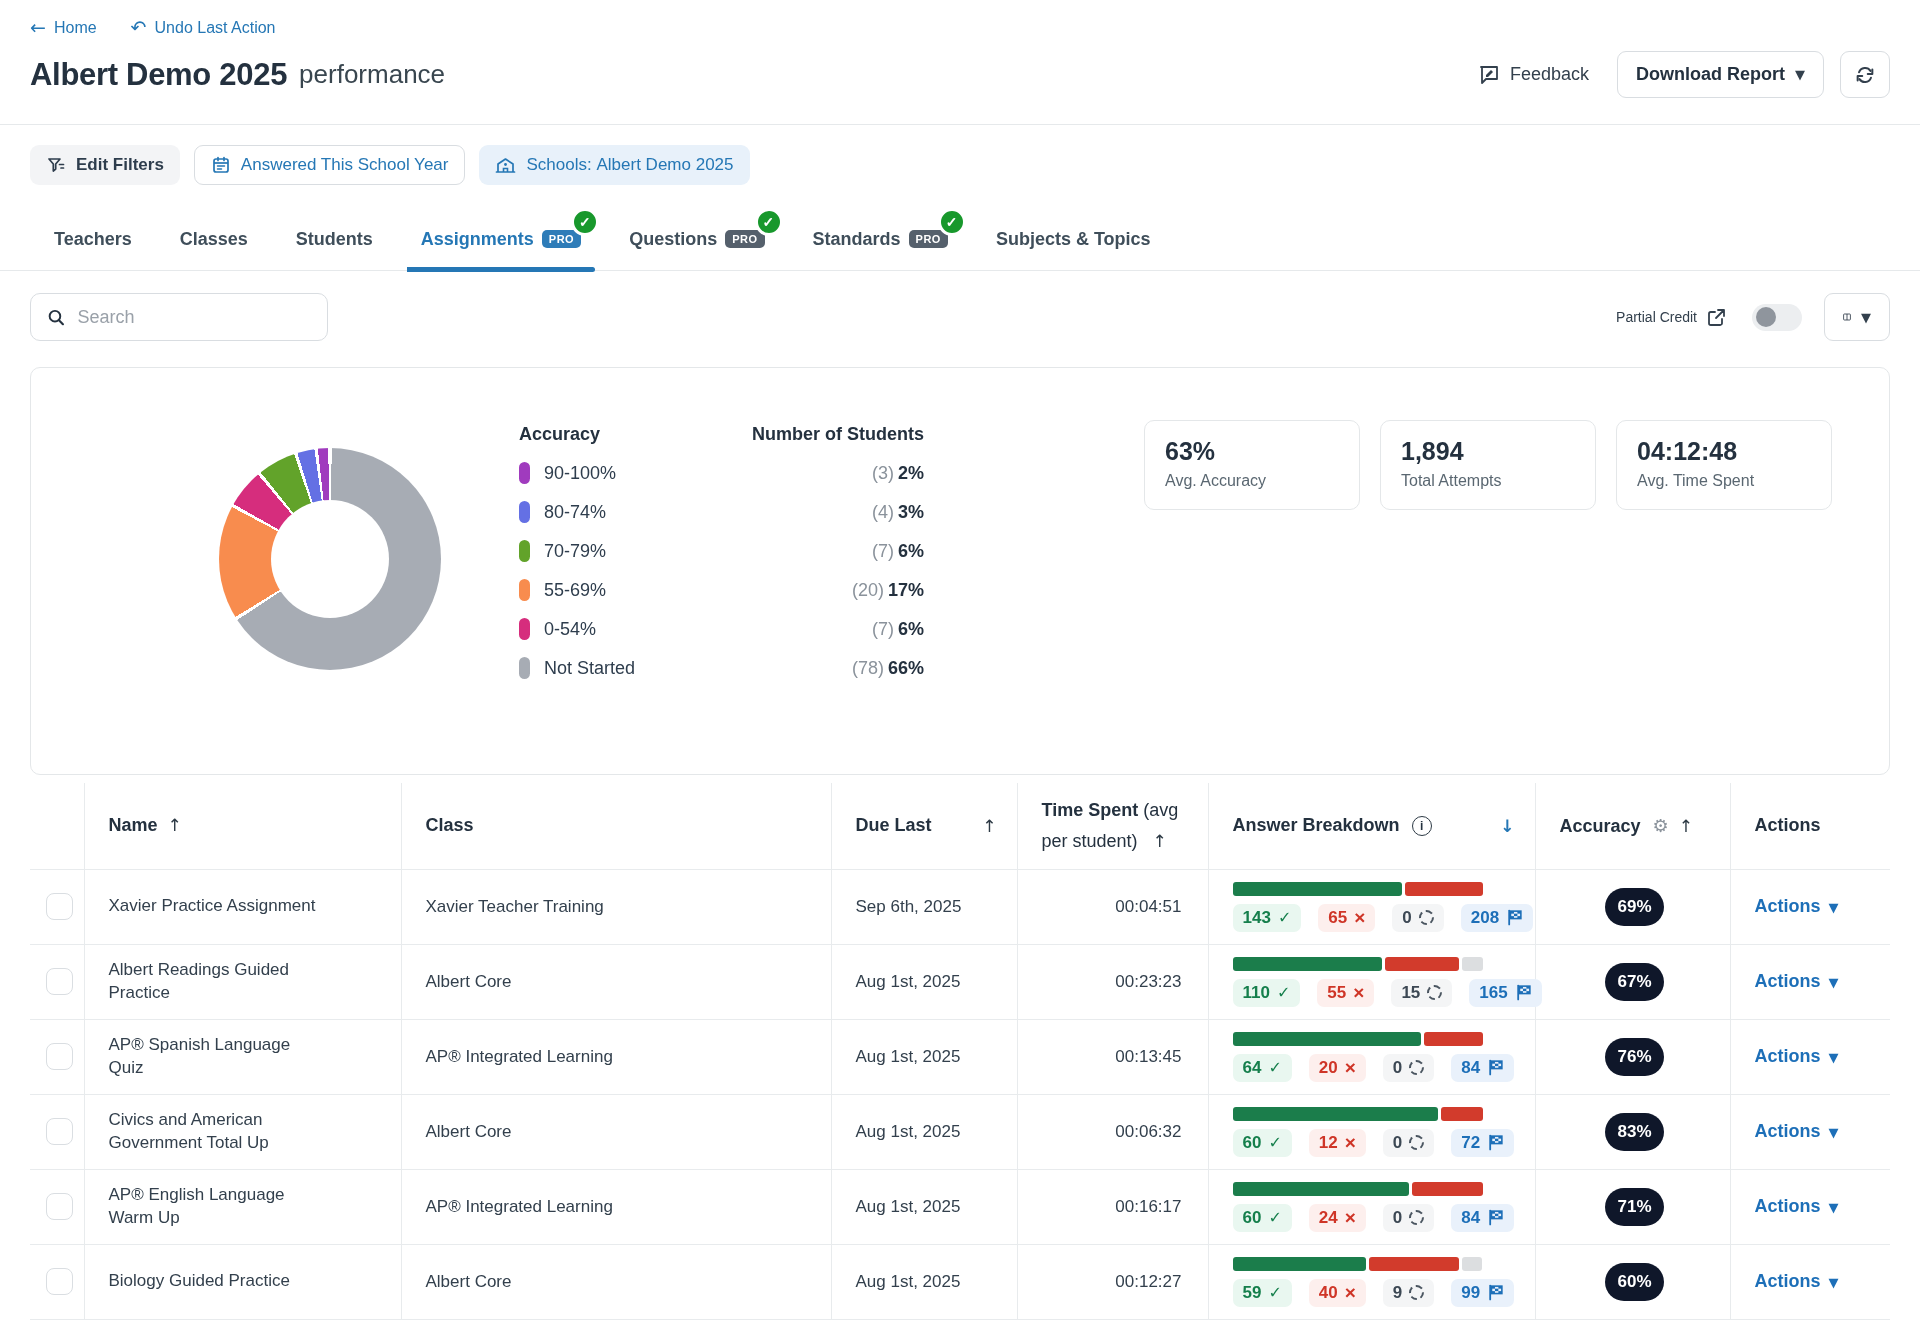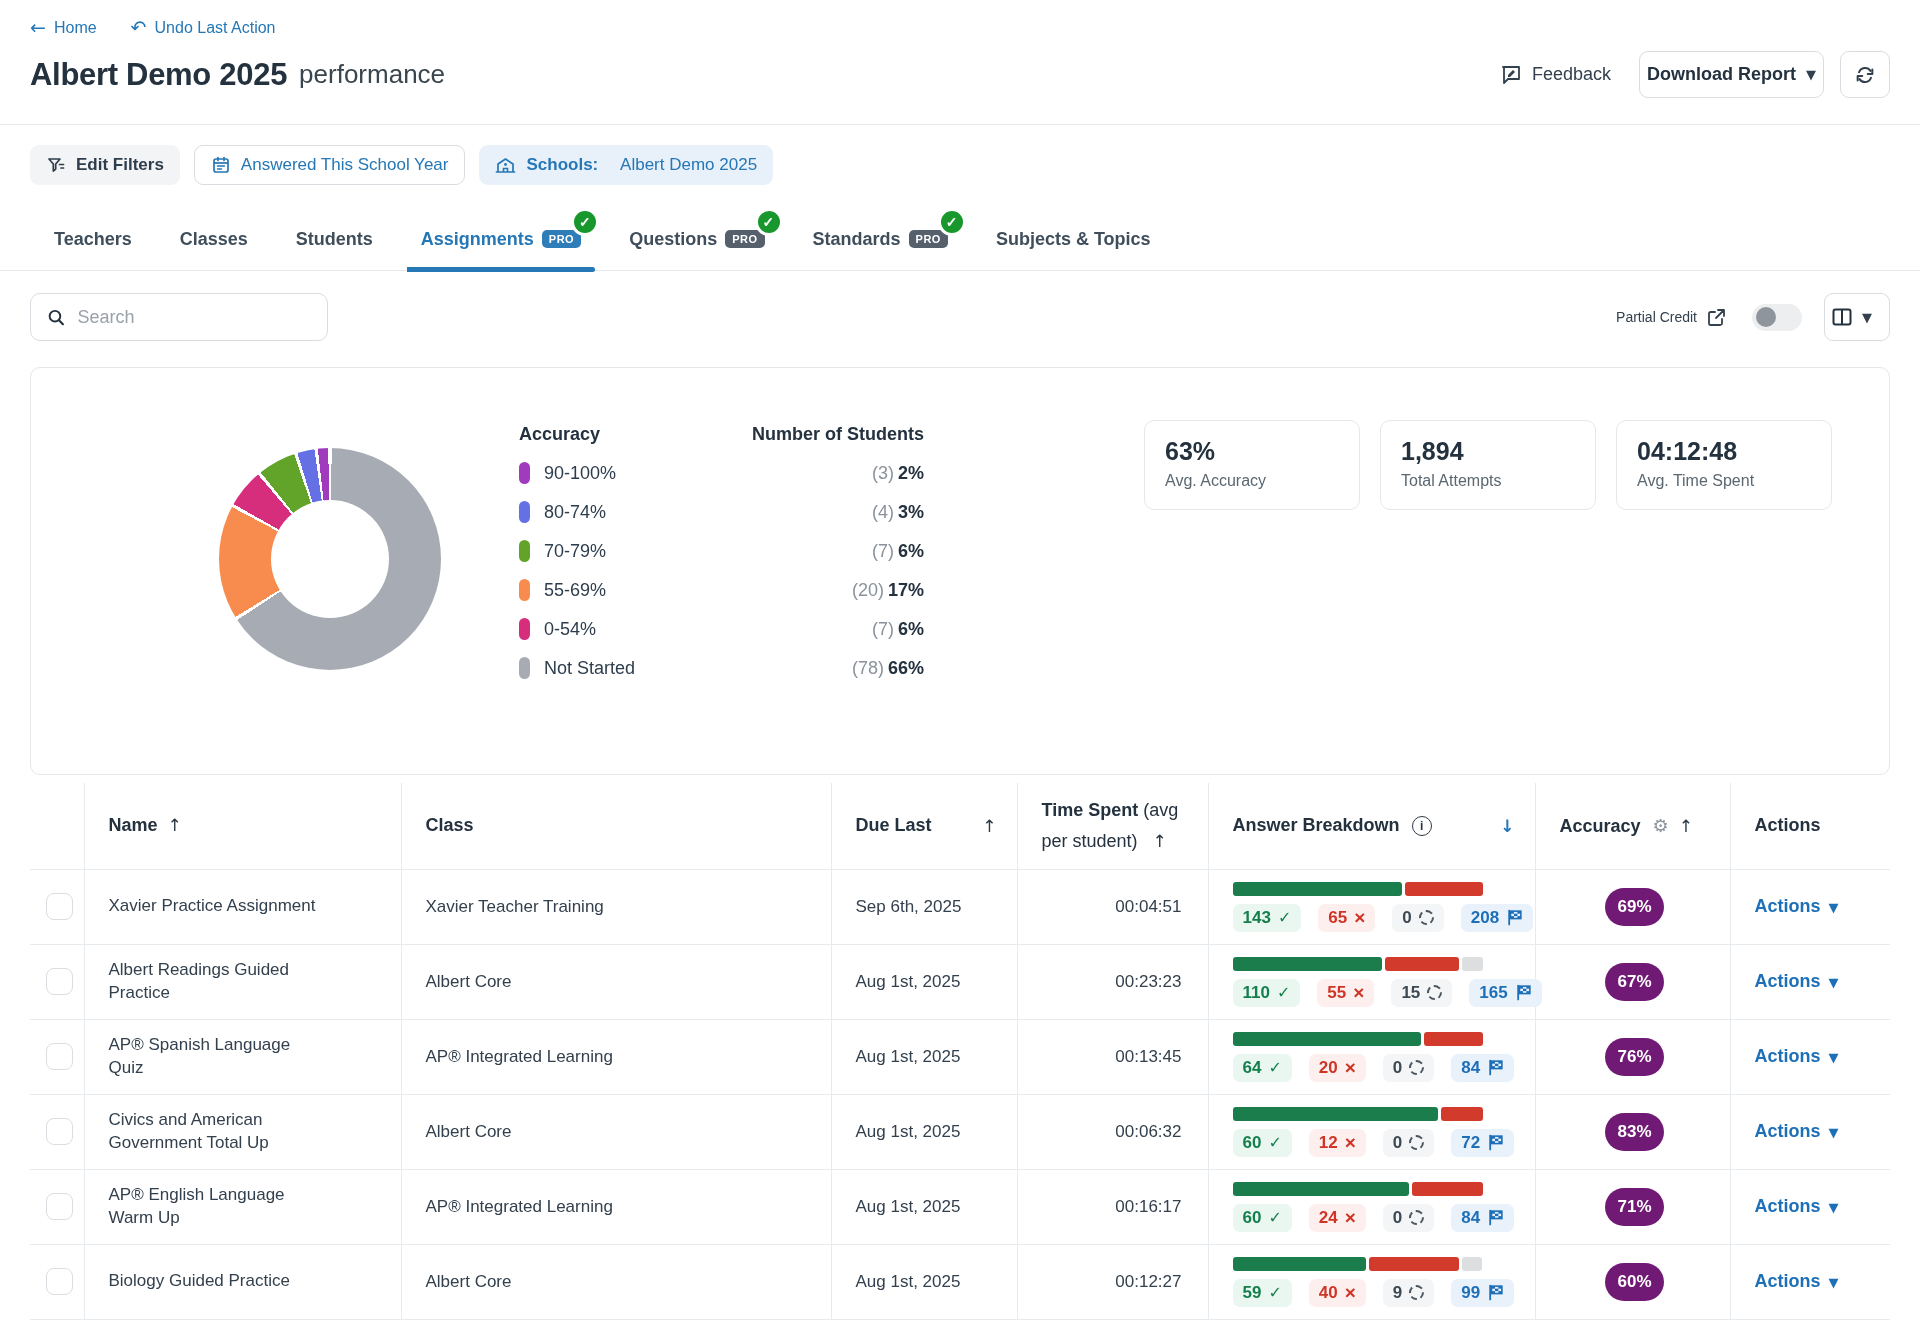--- a/index.html
+++ b/index.html
@@ -13,33 +13,33 @@
   .toplink { display:flex; align-items:center; gap:8px; color:#2577b5; font-size:16px; cursor:pointer; }
   .toplink .glyph { font-size:19px; line-height:1; font-family:"DejaVu Sans",sans-serif; }
 
   
   .titlerow { display:flex; align-items:center; margin-top:14px; }
   .title-main { font-size:31px; font-weight:700; color:#24313f; letter-spacing:-0.3px; }
   .title-sub { font-size:26px; font-weight:400; color:#39464f; margin-left:12px; }
   .titlerow .spacer { flex:1; }
   .feedback-btn { display:flex; align-items:center; gap:10px; font-size:18px; color:#33404d; cursor:pointer; margin-right:28px; }
   .btn { display:flex; align-items:center; gap:10px; border:1px solid #d9dde1; border-radius:9px;
-    background:#fff; height:47px; padding:0 7px; font-size:18px; font-weight:700; color:#24313f; cursor:pointer; }
+    background:#fff; height:47px; padding:0 18px; font-size:18px; font-weight:700; color:#24313f; cursor:pointer; }
   .btn .caret { font-size:13px; color:#33404d; font-family:"DejaVu Sans",sans-serif; }
   .icon-btn { width:50px; justify-content:center; padding:0; margin-left:16px; }
 
   .divider { border-bottom:1px solid #e6e9eb; margin-top:26px; }
 
   
   .filterrow { display:flex; align-items:center; gap:14px; margin-top:20px; }
   .pill { display:flex; align-items:center; gap:10px; height:40px; padding:0 16px; border-radius:9px; font-size:17px; cursor:pointer; }
   .pill-gray { background:#f3f4f6; color:#2e3d4d; font-weight:700; }
   .pill-outline { background:#fff; border:1px solid #d9dde1; color:#2577b5; font-weight:400; }
   .pill-blue { background:#e8f1fa; color:#2577b5; }
-  .pill-blue b { font-weight:700; margin-right:18px; }
+  .pill-blue b { font-weight:400; margin-right:1px; }
   .pill svg { display:block; }
 
   
   .tabsrow { display:flex; align-items:flex-end; margin-top:26px; border-bottom:1px solid #e6e9eb; height:60px; }
   .tab { position:relative; padding:0 24px 20px 24px; font-size:18px; font-weight:700; color:#3f4e5a; cursor:pointer; white-space:nowrap; }
   .tab.active { color:#2577b5; }
   .tab.active .underline { position:absolute; left:10px; right:10px; bottom:-2px; height:5px; background:#2577b5; border-radius:0 6px 6px 0; }
   .probadge { position:relative; display:inline-block; margin-left:8px; background:#55606c; color:#fff;
     font-size:11px; font-weight:700; padding:3px 7px; border-radius:5px; letter-spacing:0.5px; top:-2px; }
   .probadge.blue { background:#2e7cb8; }
@@ -101,21 +101,21 @@
   .seg-c { background:#1b7d4b; } .seg-i { background:#d23b2c; } .seg-u { background:#dcdee0; }
   .pills { display:flex; gap:17px; }
   .mini { display:inline-flex; align-items:center; gap:7px; border-radius:7px; padding:4px 10px; font-size:17px; font-weight:700; }
   .mini.ok { background:#e9f7f0; color:#157f4c; }
   .mini.bad { background:#fdefed; color:#cf3527; }
   .mini.na { background:#f4f5f6; color:#3c4854; }
   .mini.tot { background:#e9f1fb; color:#1d6fb8; }
   .mini .x { font-size:19px; line-height:0.8; }
   .dash-circle { width:15px; height:15px; border:2px dashed #4a5560; border-radius:50%; display:inline-block; }
   .acc-badge { display:inline-flex; align-items:center; justify-content:center; min-width:59px; height:38px;
-    border-radius:19px; background:#701a75; color:#fff; font-size:17px; font-weight:700; padding:0 12px; }
+    border-radius:19px; background:#0f172a; color:#fff; font-size:17px; font-weight:700; padding:0 12px; }
   td.acc { text-align:center; }
   .actions-link { color:#1d6fb8; font-size:18px; font-weight:700; cursor:pointer; white-space:nowrap; }
   .actions-link .caret { font-size:13px; font-family:"DejaVu Sans",sans-serif; margin-left:8px; }
   .ck { color:#157f4c; font-size:16px; font-weight:700; font-family:"DejaVu Sans",sans-serif; }
 </style>
 </head>
 <body>
 
 <div class="page">
 

